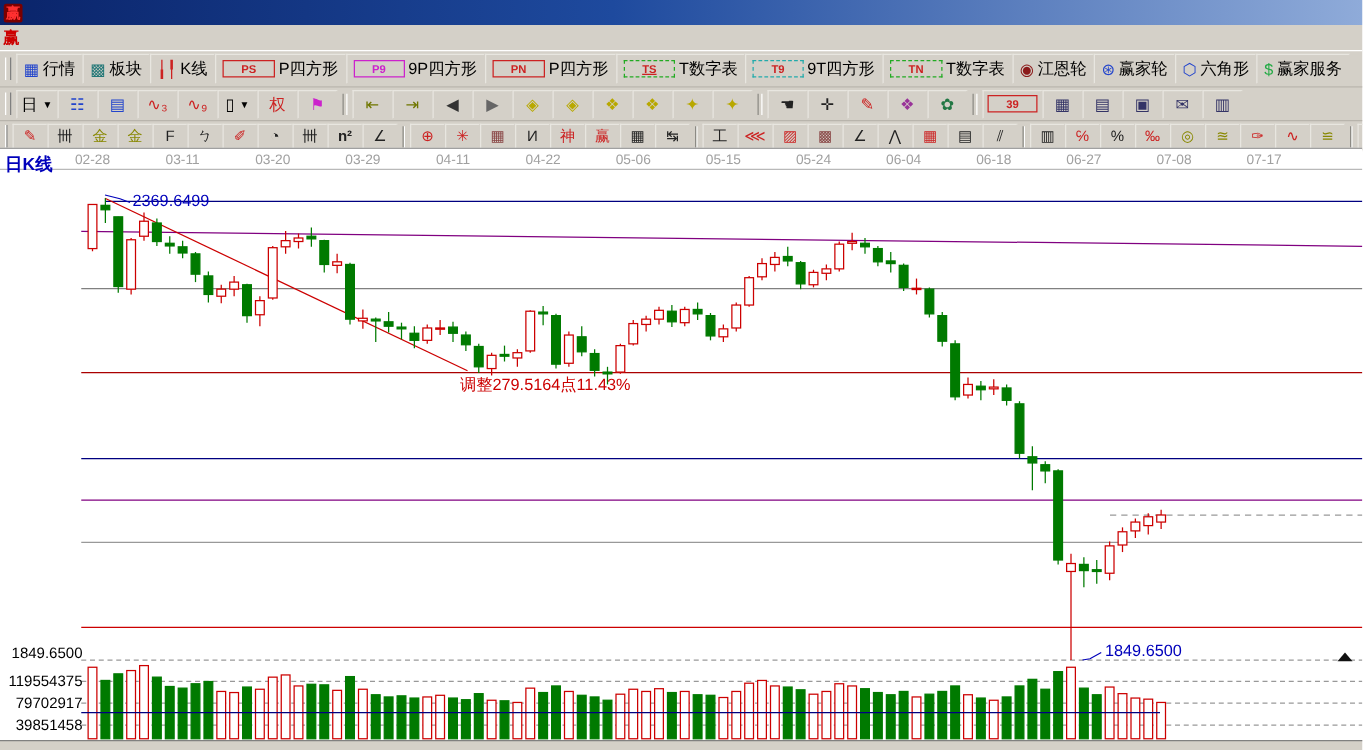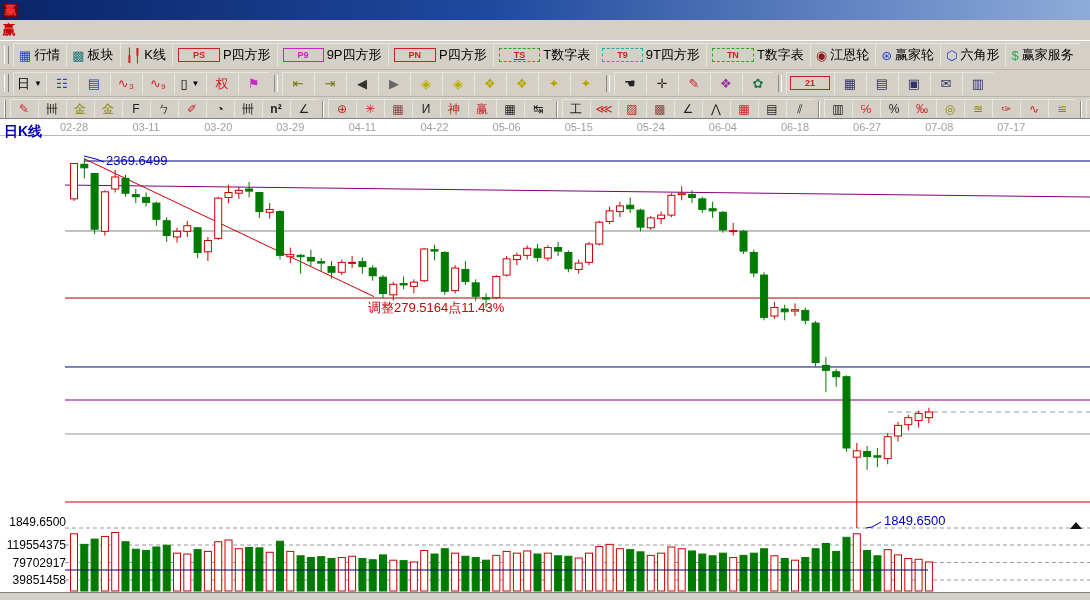--- a/index.html
+++ b/index.html
@@ -167,21 +167,21 @@
       <span class="g" style="color: rgb(204, 34, 34);">✎</span>
     </div>
     <div class="tbtn">
       <span class="g" style="color: rgb(153, 51, 153);">❖</span>
     </div>
     <div class="tbtn">
       <span class="g" style="color: rgb(34, 119, 68);">✿</span>
     </div>
     <div class="sep"></div>
     <div class="tbtn">
-      <span class="badge" style="border-color: rgb(204, 34, 34); border-style: solid; color: rgb(204, 34, 34);">21</span>
+      <span class="badge" style="border-color: rgb(204, 34, 34); border-style: solid; color: rgb(204, 34, 34);">39</span>
     </div>
     <div class="tbtn">
       <span class="g" style="color: rgb(51, 51, 102);">▦</span>
     </div>
     <div class="tbtn">
       <span class="g" style="color: rgb(51, 51, 102);">▤</span>
     </div>
     <div class="tbtn">
       <span class="g" style="color: rgb(51, 51, 102);">▣</span>
     </div>

